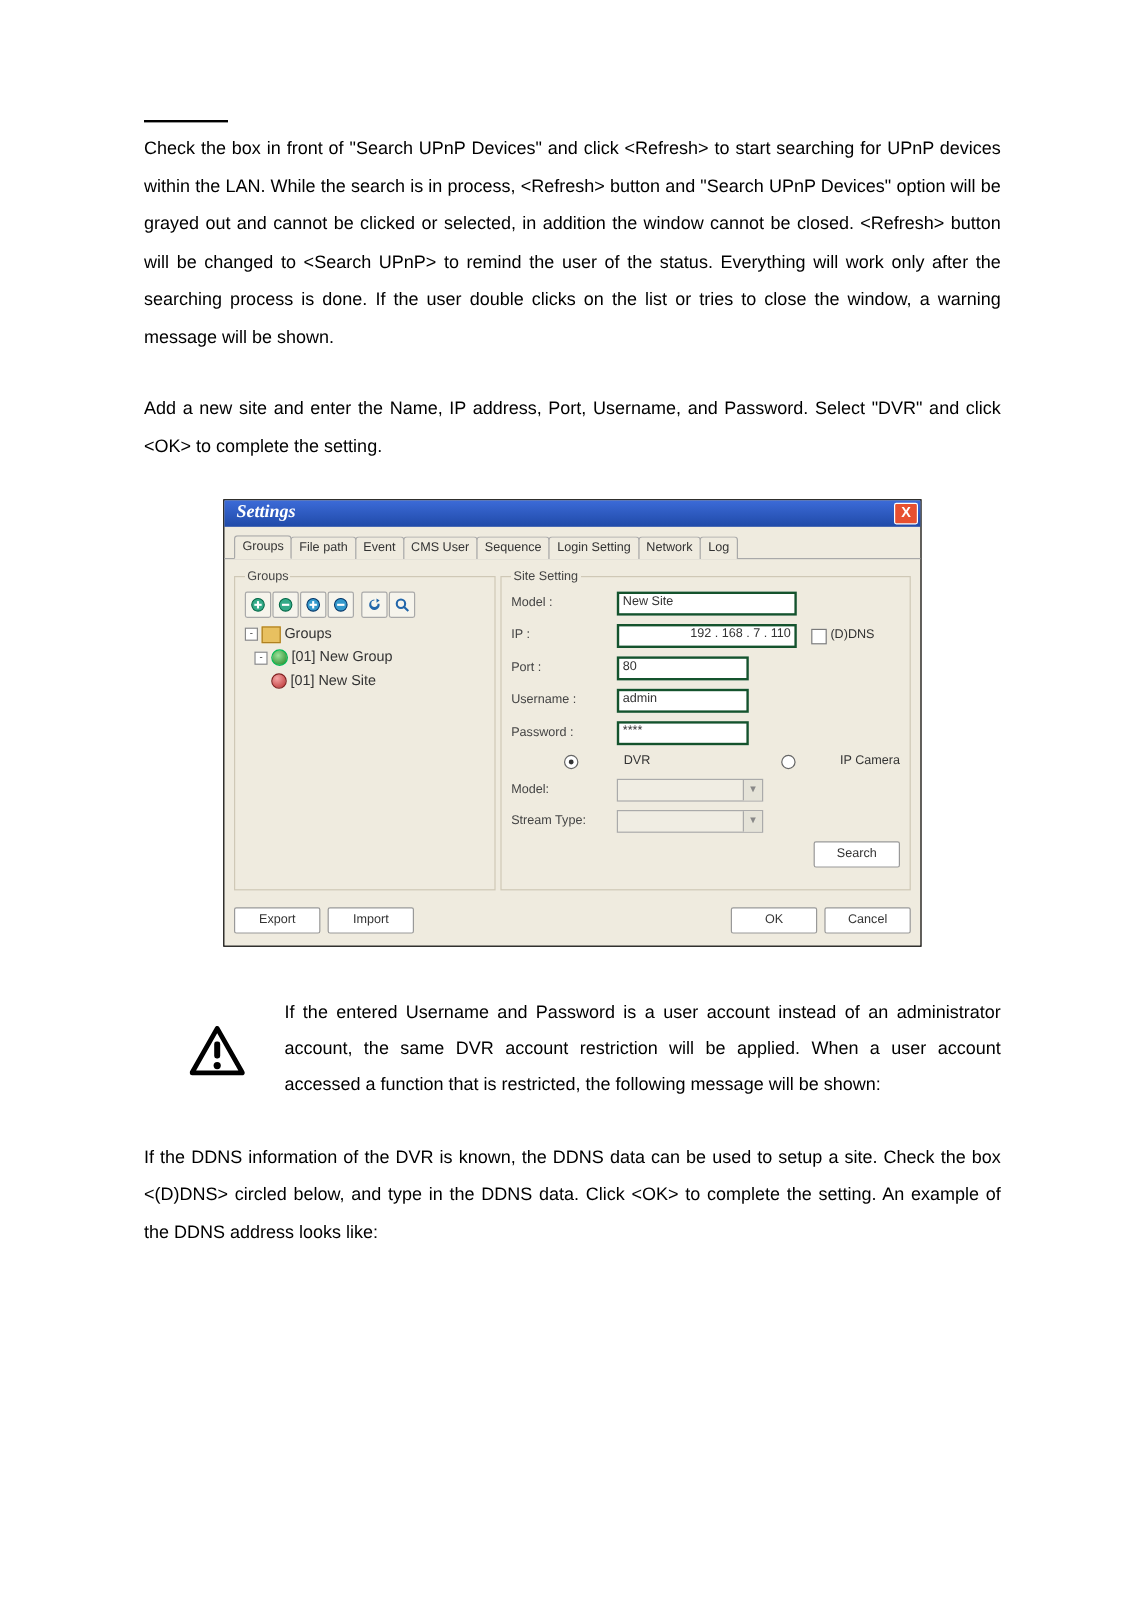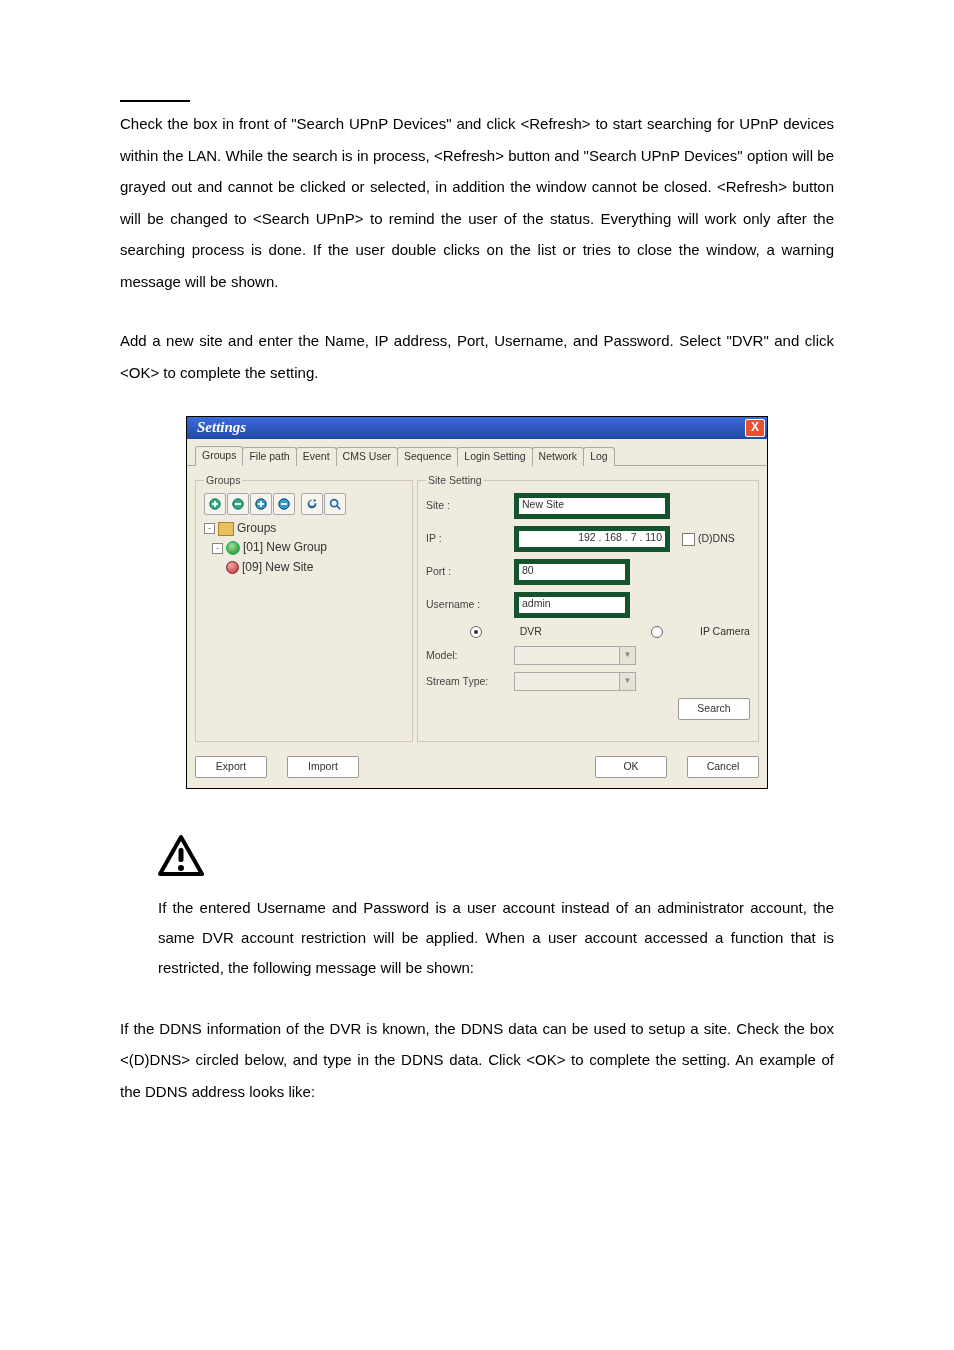--- a/index.html
+++ b/index.html
@@ -175,21 +175,21 @@
     align-items: center;
     margin-bottom: 7px;
   }
   .form-label {
     width: 88px;
     color: #444;
   }
   .form-input {
     flex-shrink: 0;
     height: 16px;
-    border: 5px solid #14532d;
+    border: 2px solid #14532d;
     background: #fff;
     padding: 0 3px;
     font-size: 10.5px;
   }
   .ip-field {
     width: 140px;
     text-align: right;
   }
   .text-field-169 { width: 140px; }
   .text-field-short { width: 100px; }
@@ -251,32 +251,31 @@
     line-height: 18px;
     padding: 0 6px;
   }
   .button-row-bottom {
     display: flex;
     justify-content: space-between;
     padding: 6px 8px 10px 8px;
   }
   .button-group-left, .button-group-right {
     display: flex;
-    gap: 20px;
+    gap: 6px;
   }
 
   
   .note-block {
     display: flex;
-    align-items: flex-start;
-    gap: 14px;
+    align-items: center;
+    gap: 33px;
     padding-left: 38px;
     margin-top: 32px;
     margin-bottom: 30px;
-    flex-direction: column;
   }
   .warning-svg {
     flex: 0 0 46px;
     width: 46px;
     height: 42px;
     margin-top: 4px;
   }
   .note-text {
     flex: 1;
     text-align: justify;
@@ -361,46 +360,50 @@
             <span class="folder-icon"></span>
             <span>Groups</span>
           </div>
           <div class="tree-row tree-indent1">
             <span class="expander">-</span>
             <span class="globe-icon"></span>
             <span>[01] New Group</span>
           </div>
           <div class="tree-row tree-indent2">
             <span class="dot-icon"></span>
-            <span>[09] New Site</span>
+            <span>[01] New Site</span>
           </div>
         </div>
       </fieldset>
 
       <fieldset class="site-setting">
         <legend>Site Setting</legend>
 
         <div class="form-row">
-          <span class="form-label">Site :</span>
+          <span class="form-label">Model :</span>
           <div class="form-input text-field-169">New Site</div>
         </div>
         <div class="form-row">
           <span class="form-label">IP :</span>
           <div class="form-input ip-field">192 . 168 .  7  . 110</div>
           <span style="width:12px"></span>
           <span class="checkbox"></span>
           <span>(D)DNS</span>
         </div>
         <div class="form-row">
           <span class="form-label">Port :</span>
           <div class="form-input text-field-short">80</div>
         </div>
         <div class="form-row">
           <span class="form-label">Username :</span>
           <div class="form-input text-field-short">admin</div>
+        </div>
+        <div class="form-row">
+          <span class="form-label">Password :</span>
+          <div class="form-input text-field-short">****</div>
         </div>
 
         <div class="form-row" style="margin-top:4px;justify-content:space-between;">
           <span style="width:10px"></span>
           <span class="radio checked"></span>
           <span>DVR</span>
           <span style="width:40px"></span>
           <span class="radio"></span>
           <span>IP Camera</span>
         </div>

